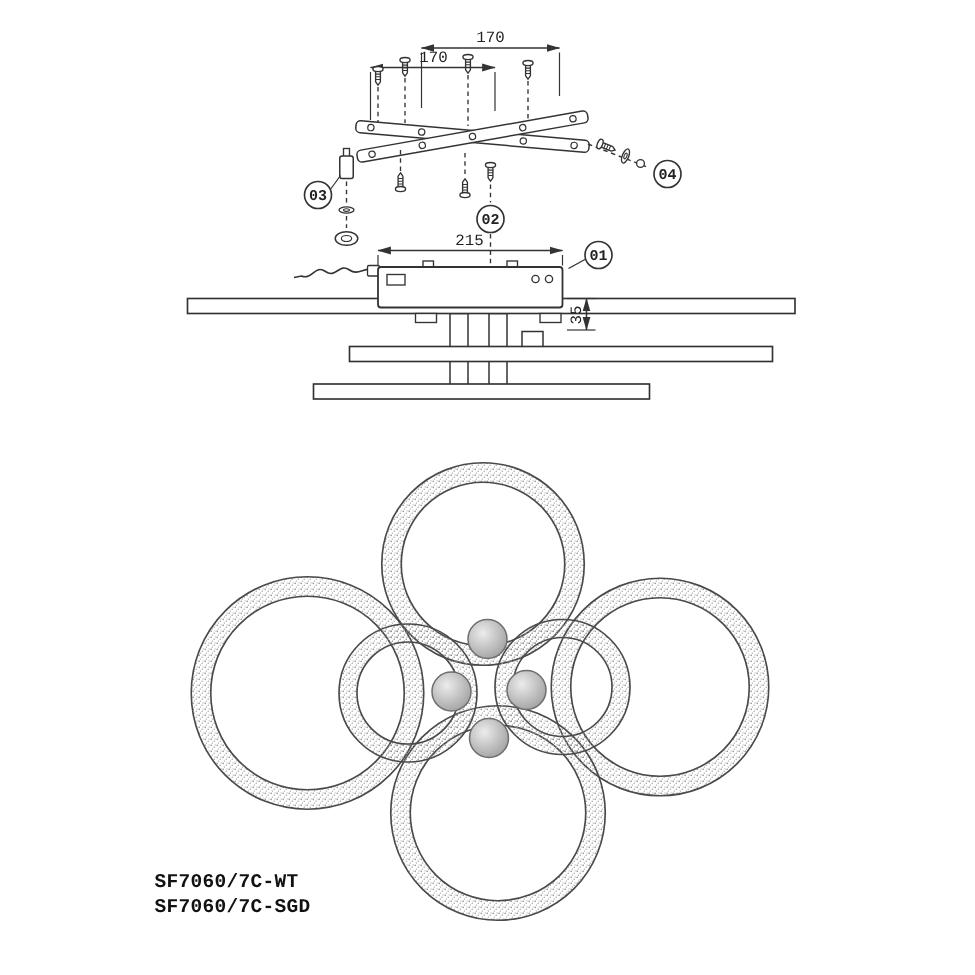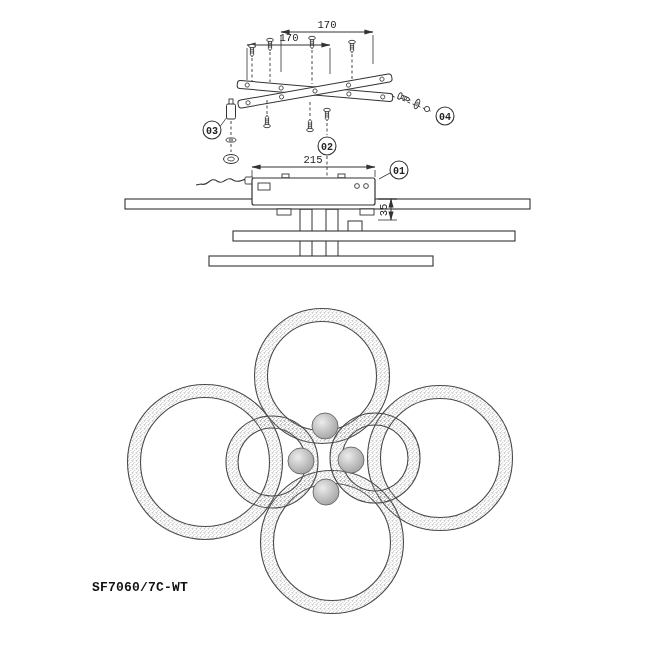--- a/index.html
+++ b/index.html
@@ -2,21 +2,21 @@
 <html><head>
 <meta charset="utf-8">
 <style>
   html,body{margin:0;padding:0;background:#ffffff;}
   body{width:650px;height:650px;position:relative;font-family:"Liberation Mono","DejaVu Sans Mono",monospace;}
   .stage{position:absolute;inset:0;}
   svg{position:absolute;left:0;top:0;}
   svg text{font-family:"Liberation Mono","DejaVu Sans Mono",monospace;fill:#222;}
   .dim-text{font-size:10.5px;}
   .callout-text{font-size:10px;font-weight:600;}
-  .models{position:absolute;left:92px;top:580px;font-size:13px;line-height:16.5px;font-weight:600;color:#111;letter-spacing:0.2px;}
+  .models{position:absolute;left:103px;top:580px;font-size:13px;line-height:16.5px;font-weight:600;color:#111;letter-spacing:0.2px;}
   .models div{white-space:pre;}
 </style>
 </head>
 <body>
 
 <div class="stage">
 <svg width="650" height="650" viewBox="0 0 650 650">
   <defs>
     <marker id="ar" markerWidth="10" markerHeight="8" refX="8.6" refY="3" orient="auto-start-reverse" markerUnits="userSpaceOnUse">
       <path d="M0,0.4 L9,3 L0,5.6 Z" fill="#333"></path>
@@ -207,14 +207,15 @@
   <g>
     <circle cx="325" cy="426" r="13" fill="url(#ledg)" stroke="#6e6e6e" stroke-width="1"></circle>
     <circle cx="301" cy="461" r="13" fill="url(#ledg)" stroke="#6e6e6e" stroke-width="1"></circle>
     <circle cx="351" cy="460" r="13" fill="url(#ledg)" stroke="#6e6e6e" stroke-width="1"></circle>
     <circle cx="326" cy="492" r="13" fill="url(#ledg)" stroke="#6e6e6e" stroke-width="1"></circle>
   </g>
 </svg>
 
 <div class="models">
   <div>SF7060/7C-WT</div>
+  <div>SF7060/7C-SGD</div>
 </div>
 </div>
 
 </body></html>

